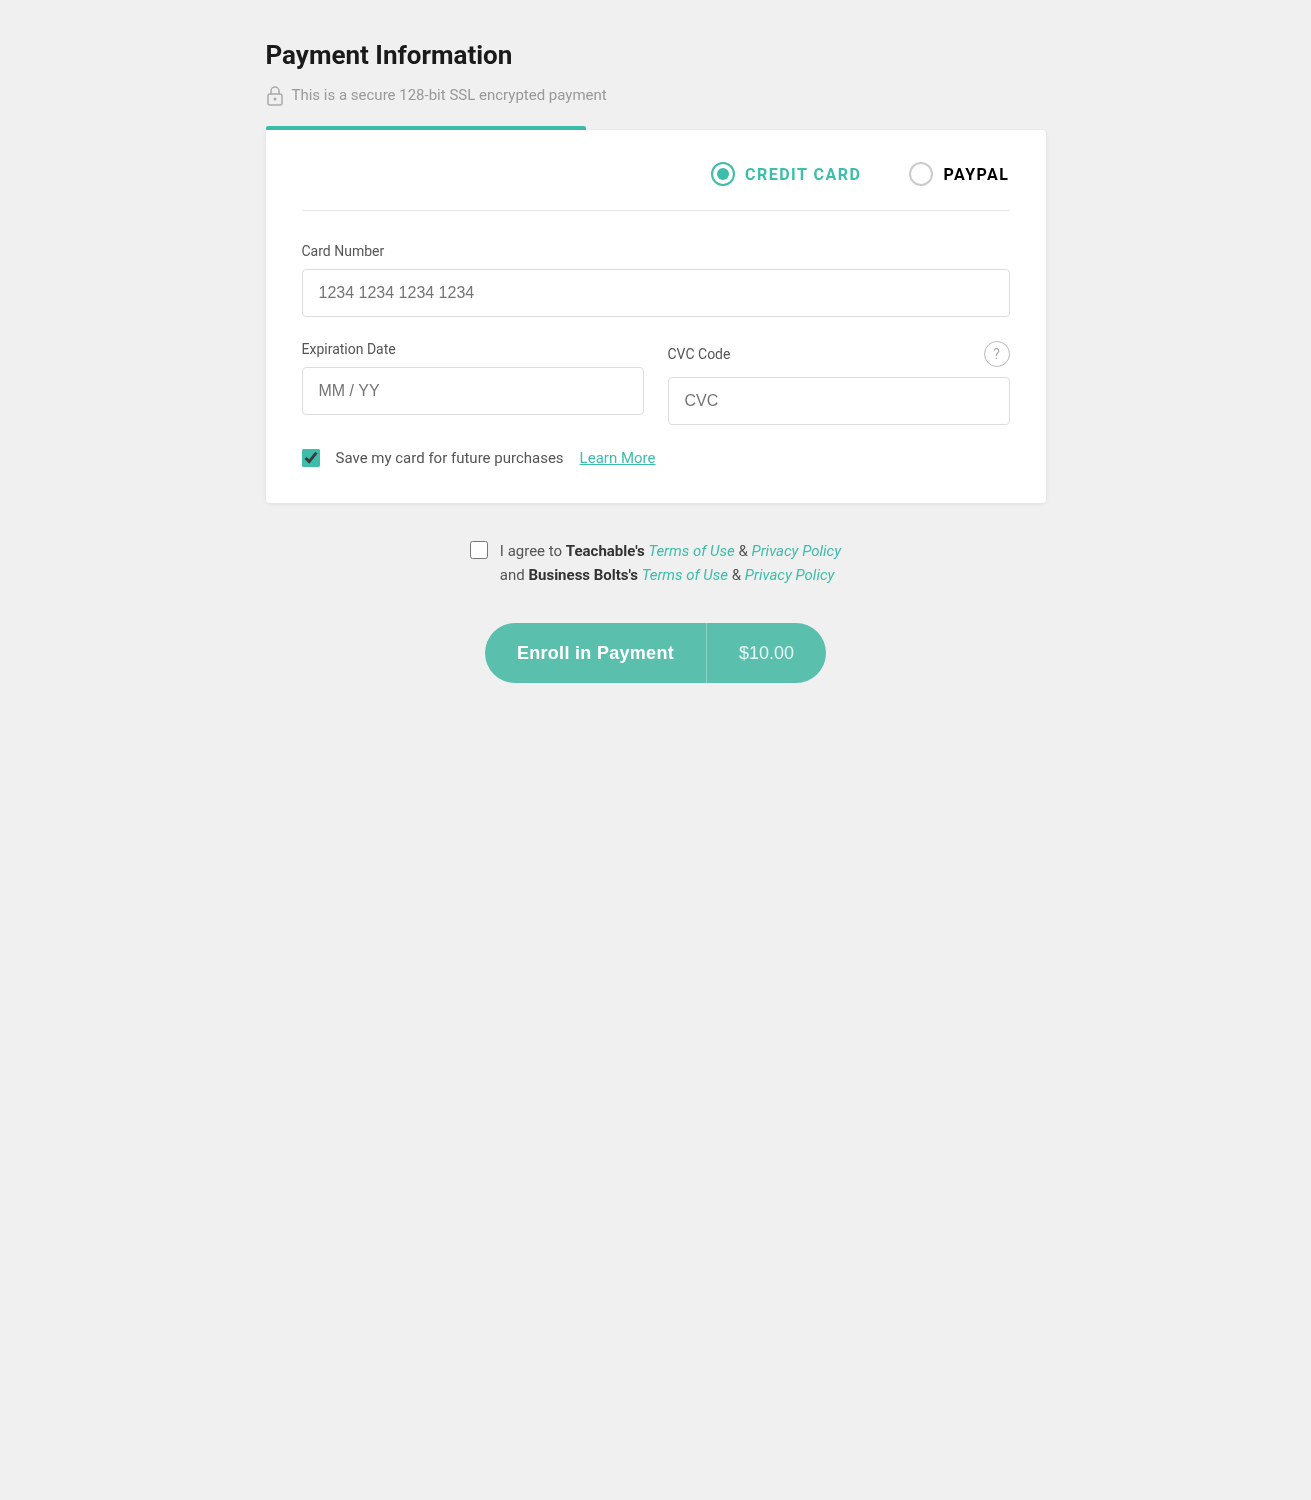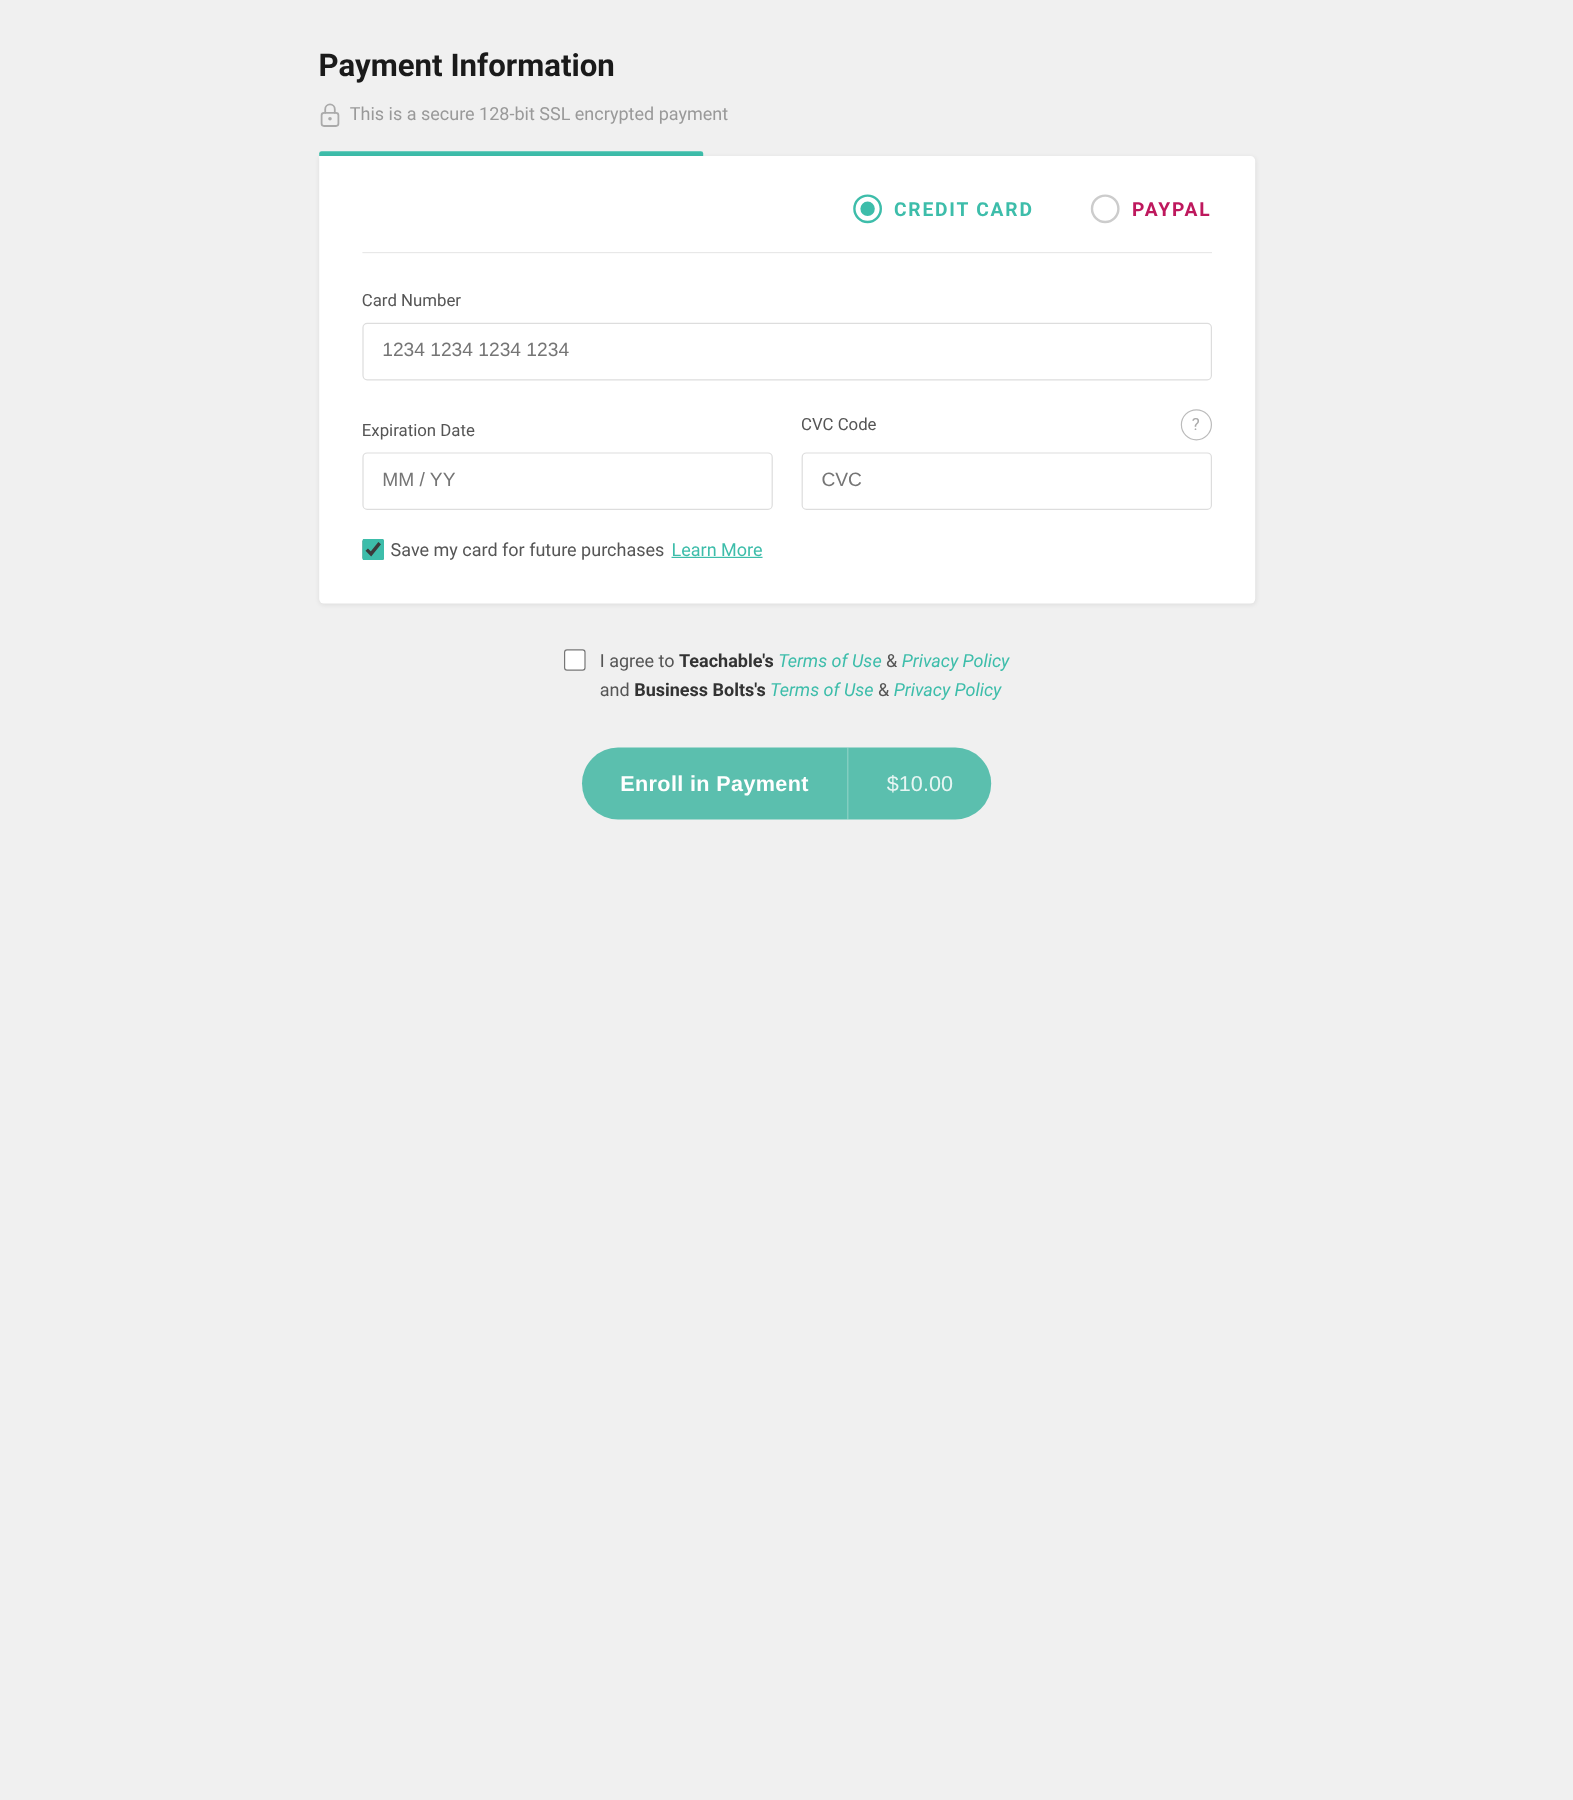--- a/index.html
+++ b/index.html
@@ -105,32 +105,31 @@
 
     .tab-label {
       font-size: 16px;
       font-weight: 700;
       letter-spacing: 1.5px;
       color: #3dbdaa;
       text-transform: uppercase;
     }
 
     .tab-label.inactive {
-      color: #be185d;
+      color: #000000;
     }
 
     .form-group {
       margin-bottom: 24px;
     }
 
     .form-row {
       display: flex;
       gap: 24px;
       margin-bottom: 24px;
-      align-items: flex-end;
     }
 
     .form-col {
       flex: 1;
     }
 
     .field-label {
       font-size: 14px;
       color: #555;
       margin-bottom: 10px;
@@ -191,21 +190,21 @@
       top: 50%;
       transform: translateY(-50%);
       pointer-events: none;
       font-size: 12px;
       color: #333;
     }
 
     .save-card-row {
       display: flex;
       align-items: center;
-      gap: 6px;
+      gap: 16px;
       margin-top: 8px;
     }
 
     .save-checkbox {
       width: 18px;
       height: 18px;
       border: 1px solid #aaa;
       accent-color: #3dbdaa;
       cursor: pointer;
       flex-shrink: 0;

